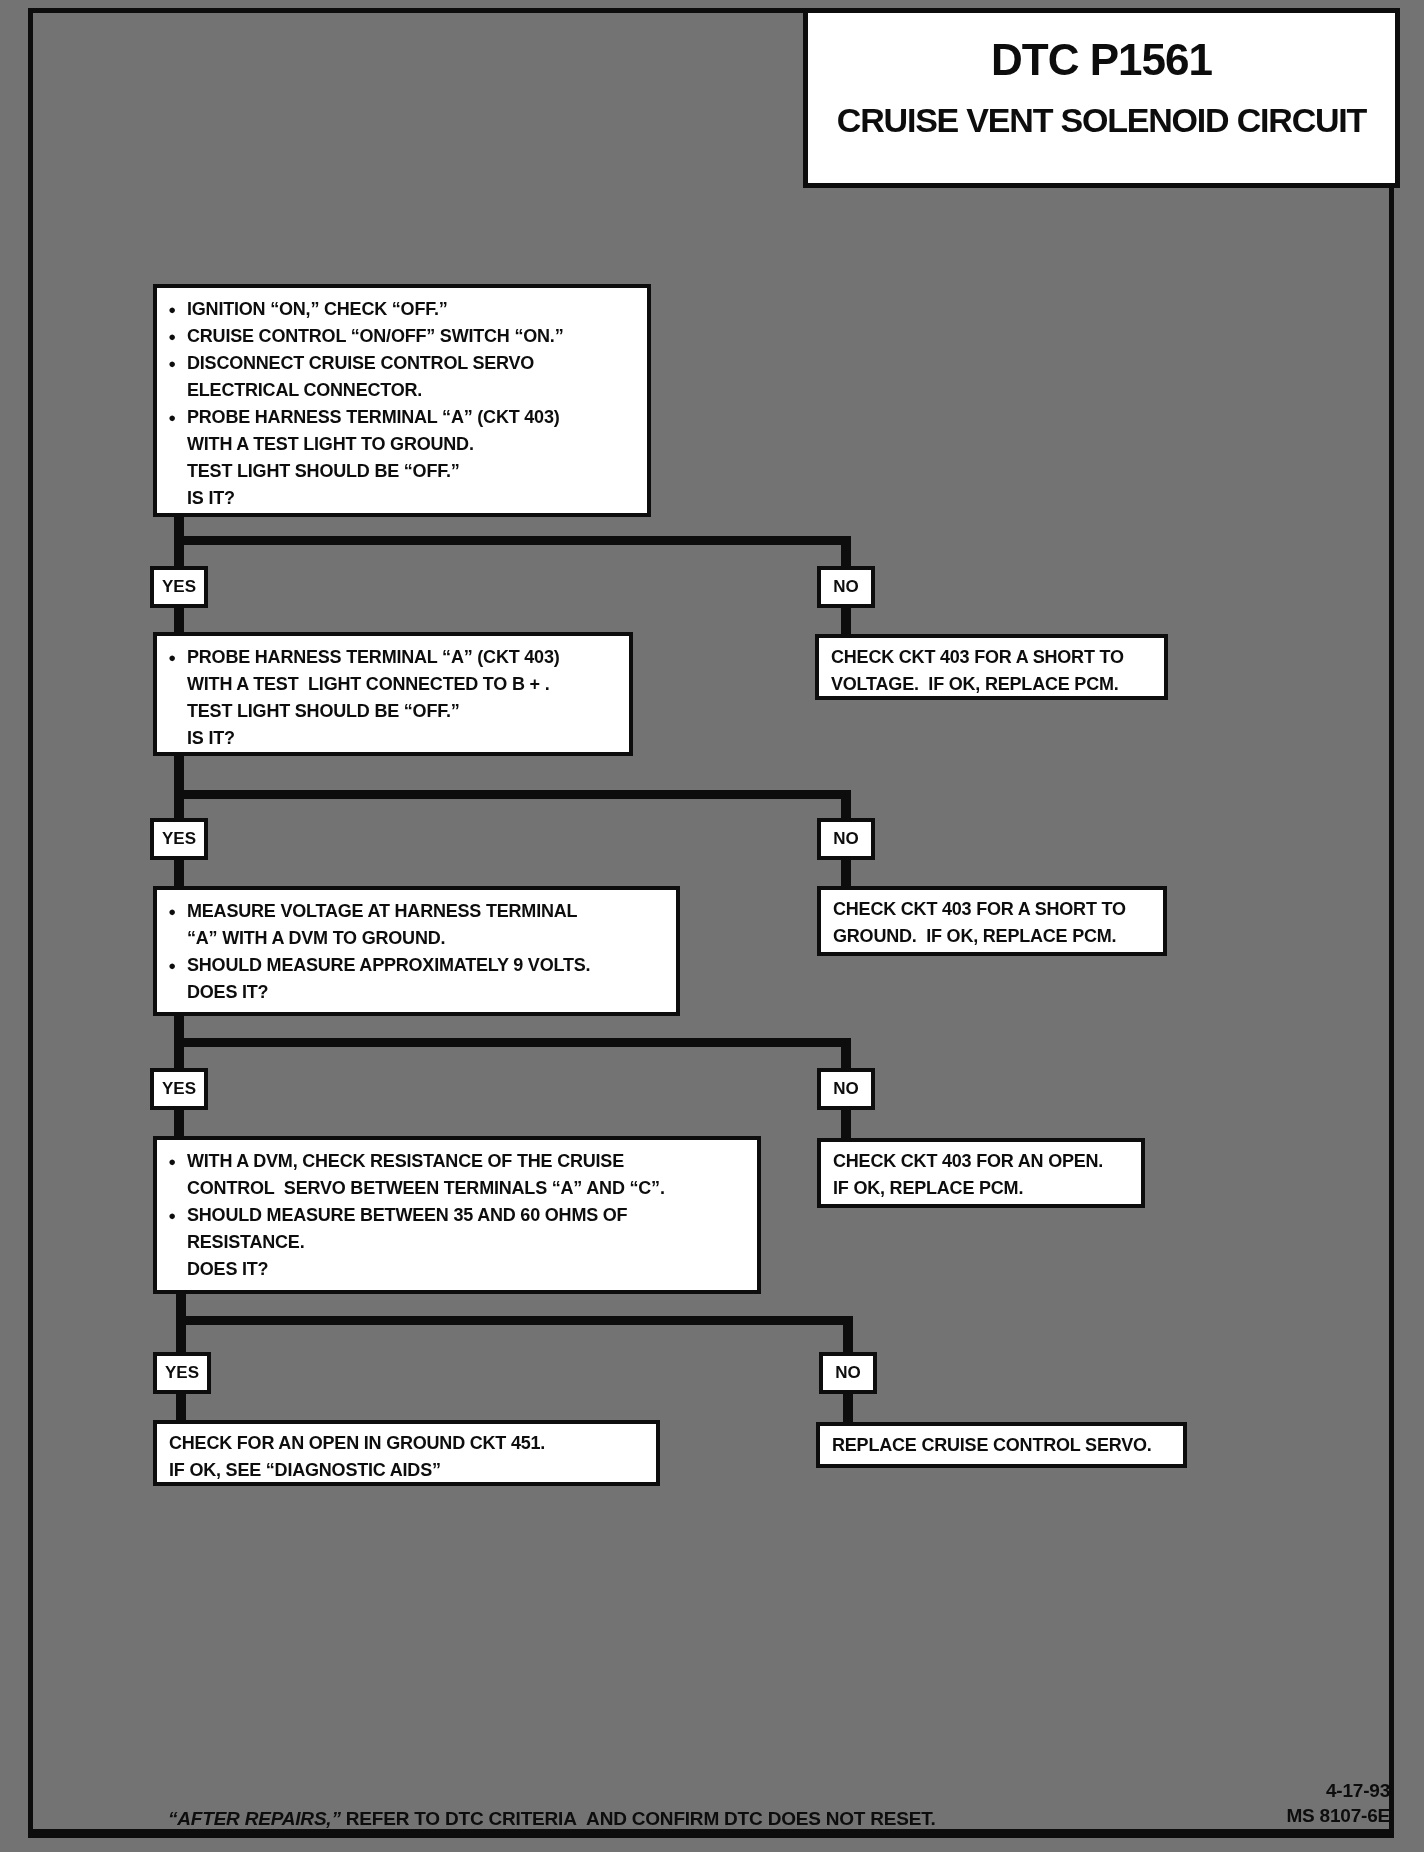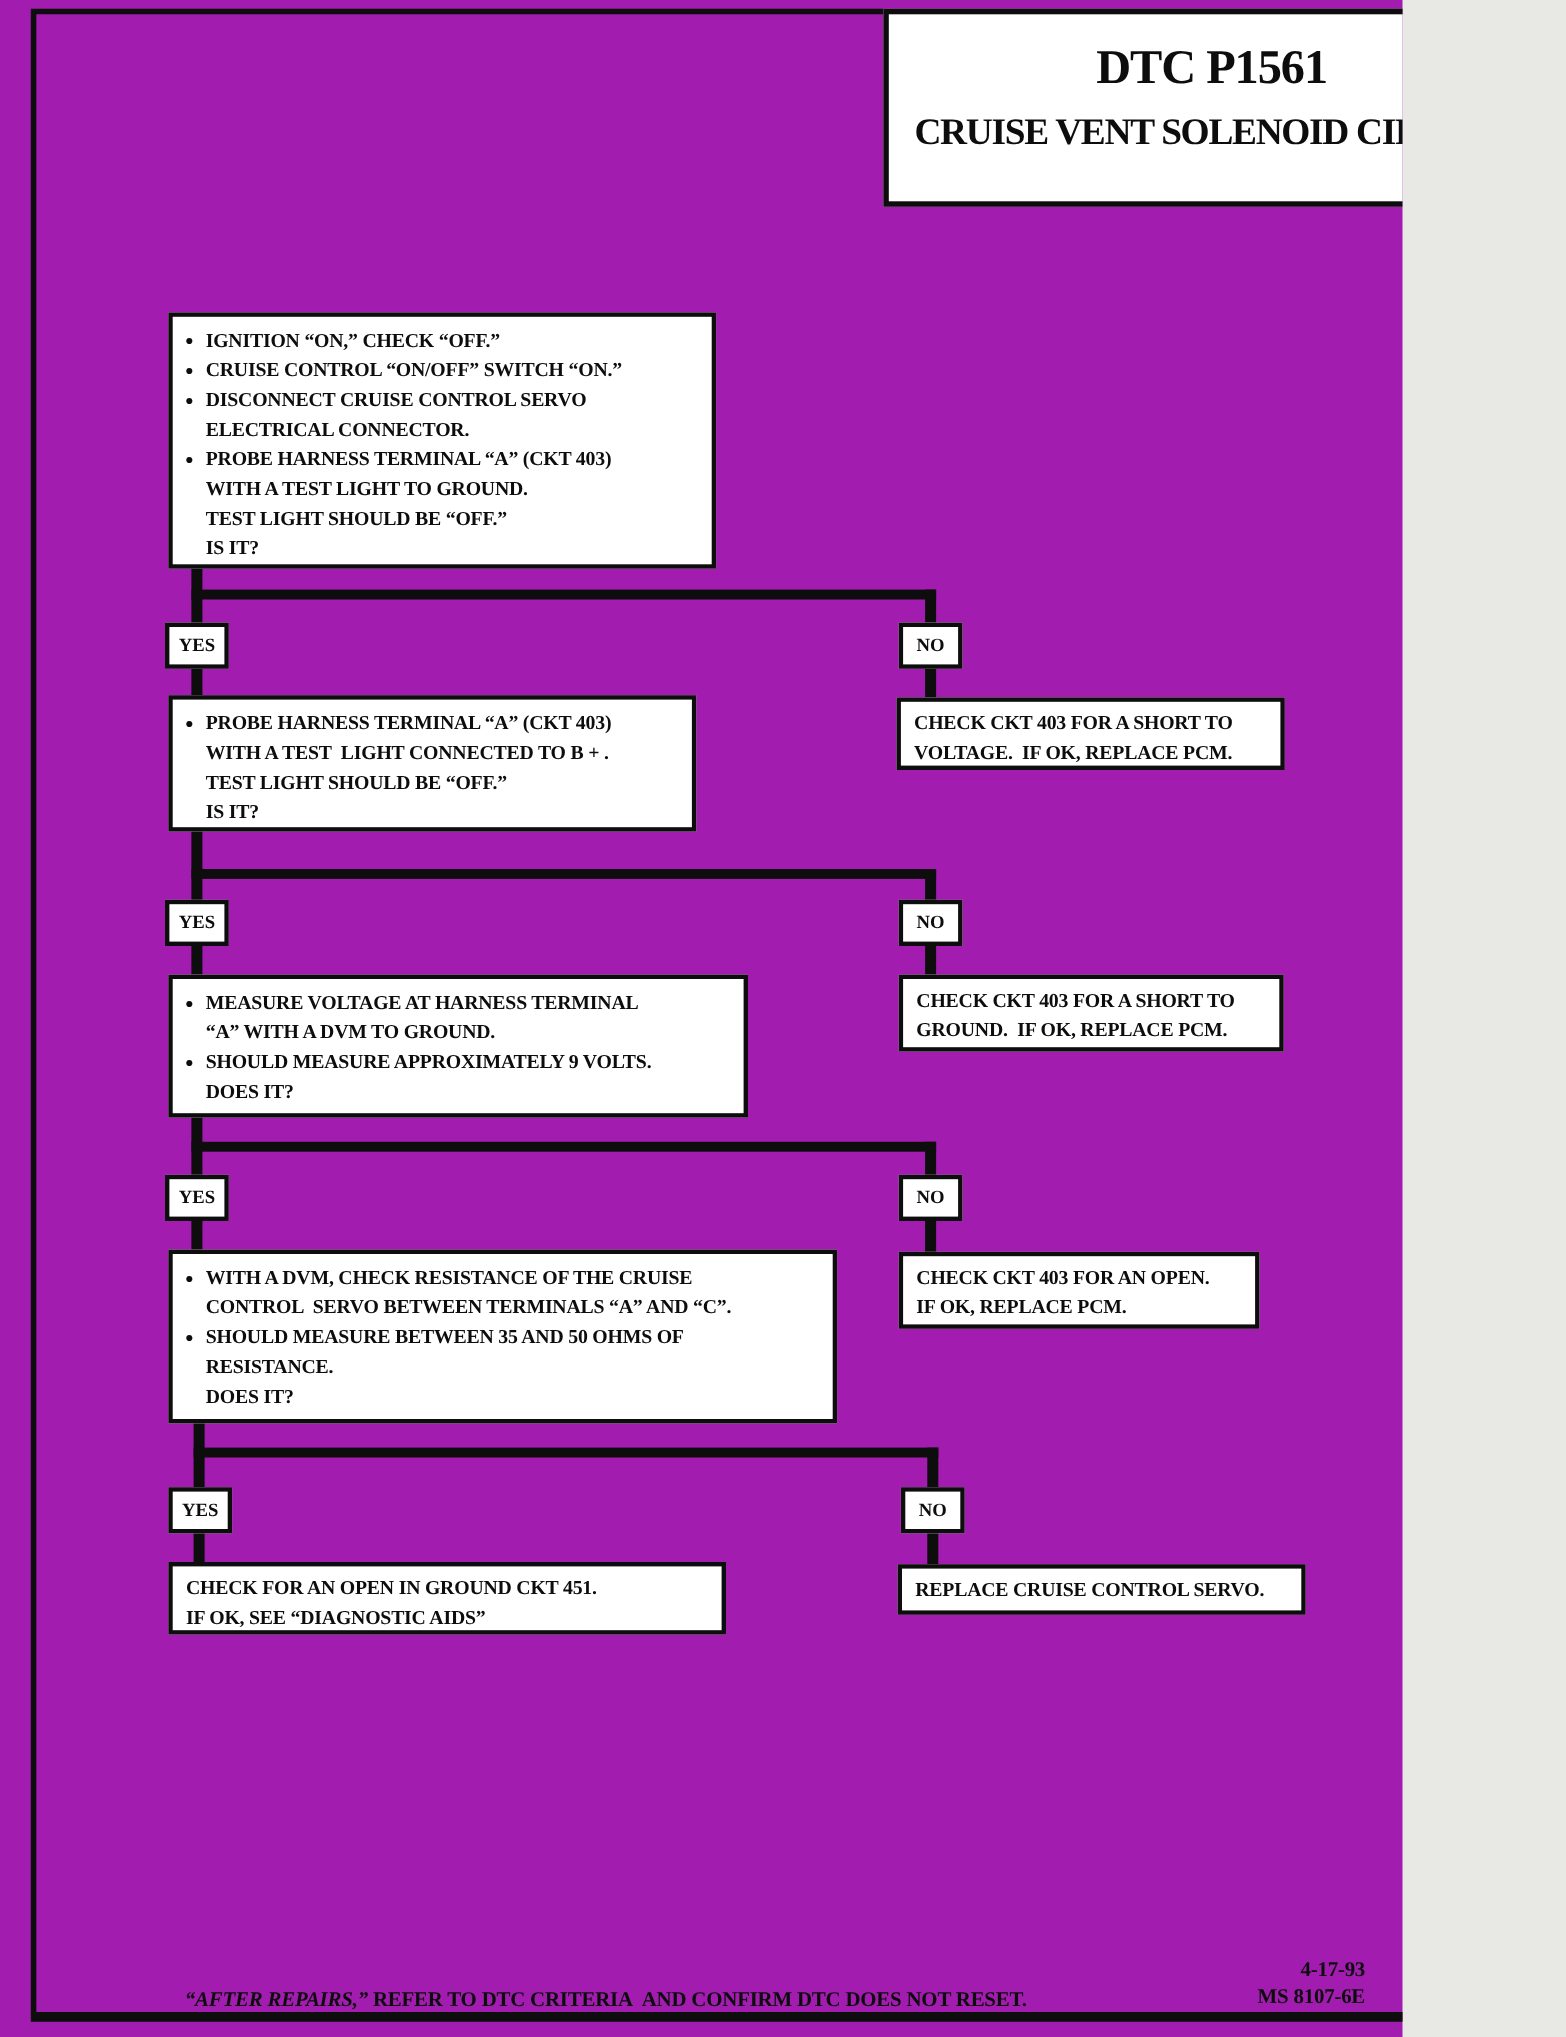--- a/index.html
+++ b/index.html
@@ -1,20 +1,20 @@
 <!DOCTYPE html>
 <html><head>
 <meta charset="utf-8">
 <style>
   html,body{margin:0;padding:0;background:#e8e8e4;}
   .sheet{
     position:relative;
-    width:1275px;height:1852px;
-    background:#a21caf;
-    font-family:Liberation Serif, serif;
+    width:1424px;height:1852px;
+    background:#737373;
+    font-family:Liberation Sans, sans-serif;
     color:#0d0d0d;
     overflow:hidden;
   }
   .abs{position:absolute;}
   
   .page-frame{
     left:28px;top:8px;width:1366px;height:1830px;
     border:5px solid #0d0d0d;border-bottom-width:9px;
     box-sizing:border-box;
   }
@@ -197,21 +197,21 @@
       <div class="bl">
         <span class="bdot">●</span>
         <span class="btxt">WITH A DVM, CHECK RESISTANCE OF THE CRUISE</span>
       </div>
       <div class="bl">
         <span class="bdot hid"></span>
         <span class="btxt">CONTROL &nbsp;SERVO BETWEEN TERMINALS “A” AND “C”.</span>
       </div>
       <div class="bl">
         <span class="bdot">●</span>
-        <span class="btxt">SHOULD MEASURE BETWEEN 35 AND 50 OHMS OF</span>
+        <span class="btxt">SHOULD MEASURE BETWEEN 35 AND 60 OHMS OF</span>
       </div>
       <div class="bl">
         <span class="bdot hid"></span>
         <span class="btxt">RESISTANCE.</span>
       </div>
       <div class="bl">
         <span class="bdot hid"></span>
         <span class="btxt">DOES IT?</span>
       </div>
     </div>

